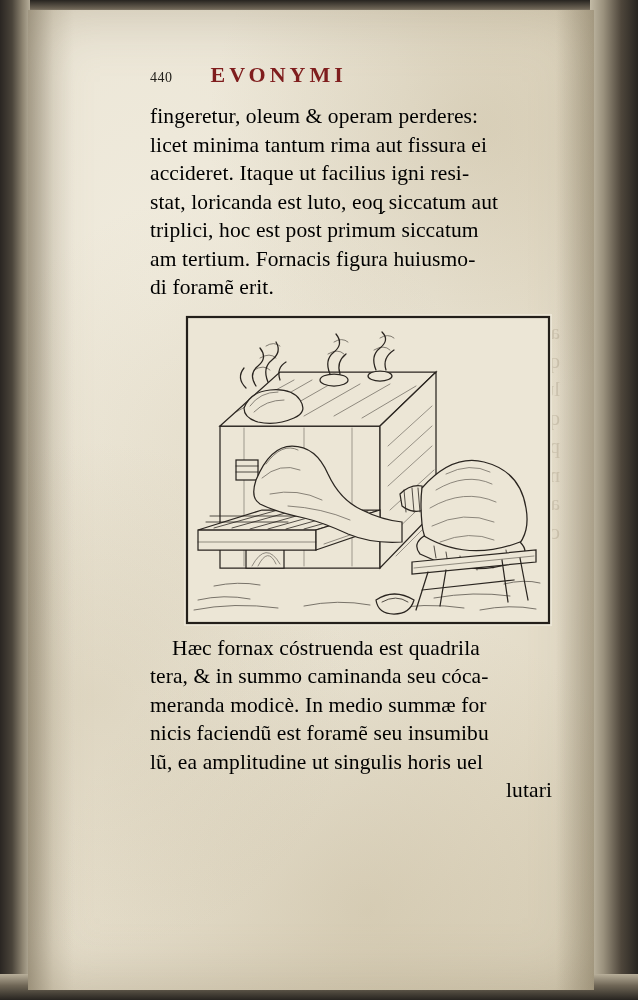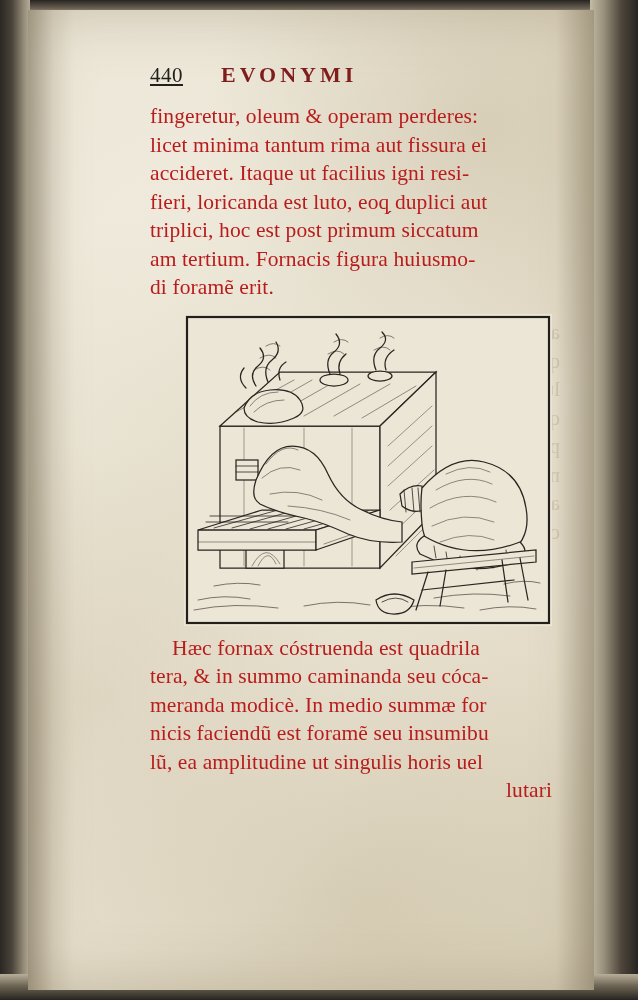--- a/index.html
+++ b/index.html
@@ -95,37 +95,36 @@
     color: #1d1a16;
   }
 
   .running-head {
     display: flex;
     align-items: baseline;
     gap: 38px;
     height: 34px;
   }
   .folio {
-    font-size: 21px;
+    font-size: 14px;
     letter-spacing: 0.5px;
     color: #22201b;
-    text-decoration: underline;
   }
   .head-title {
     font-size: 22px;
     font-weight: bold;
     letter-spacing: 4px;
     color: #7f1d1d;
   }
 
   .para {
     font-size: 21.5px;
     line-height: 28.5px;
     text-align: left;
-    color: #b91c1c;
+    color: #000000;
     letter-spacing: 0.1px;
     width: 404px;
   }
   .para.top {
     margin-top: 6px;
   }
   .para.bottom {
     margin-top: 8px;
     text-align: justify;
   }
@@ -193,21 +192,21 @@
 
     <div class="running-head">
       <span class="folio">440</span>
       <span class="head-title">EVONYMI</span>
     </div>
 
     <div class="para top">
       <div>fingeretur, oleum &amp; operam perderes:</div>
       <div>licet minima tantum rima aut fissura ei</div>
       <div>accideret. Itaque ut facilius igni resi-</div>
-      <div>fieri, loricanda est luto, eoq̗ duplici aut</div>
+      <div>stat, loricanda est luto, eoq̗ siccatum aut</div>
       <div>triplici, hoc est post primum siccatum</div>
       <div>am tertium. Fornacis figura huiusmo-</div>
       <div>di foramẽ erit.</div>
     </div>
 
     <div class="woodcut">
       <svg width="368" height="312" viewBox="0 0 368 312" xmlns="http://www.w3.org/2000/svg">
         <defs>
           <style>
             .ln  { fill:none; stroke:#2a2520; stroke-width:1.25; stroke-linecap:round; }

